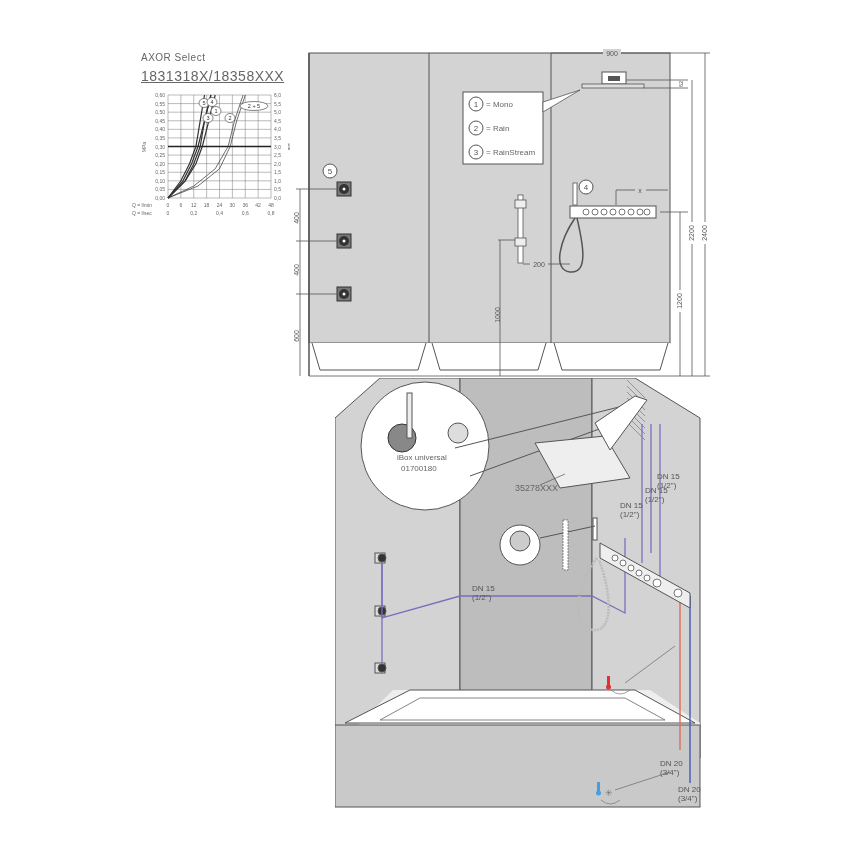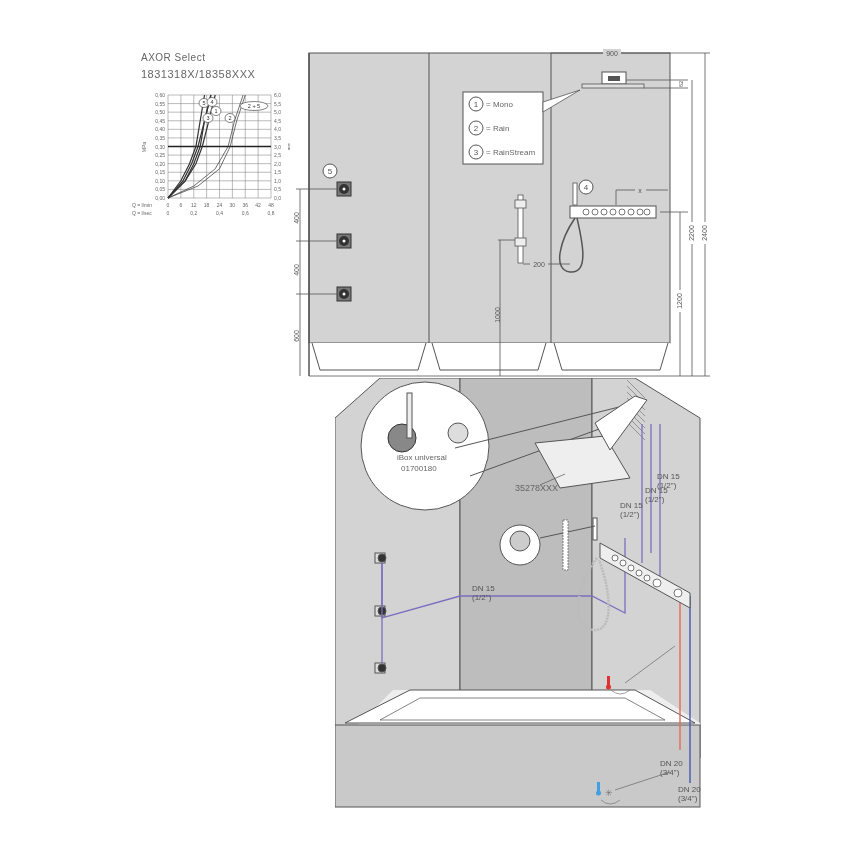--- a/index.html
+++ b/index.html
@@ -1,19 +1,19 @@
 <!DOCTYPE html>
 <html><head>
 <meta charset="utf-8">
 <style>
   html,body{margin:0;padding:0;background:#fff;}
   body{width:850px;height:850px;position:relative;overflow:hidden;font-family:"Liberation Sans",sans-serif;color:#555;}
   .abs{position:absolute;}
   .title1{left:141px;top:52px;font-size:10px;letter-spacing:0.5px;color:#666;}
-  .title2{left:141px;top:68px;font-size:11px;letter-spacing:0.5px;color:#666;}
+  .title2{left:141px;top:68px;font-size:14px;letter-spacing:0.5px;color:#666;text-decoration:underline;}
   svg text{font-family:"Liberation Sans",sans-serif;}
 </style>
 </head>
 <body>
 
 <div class="abs title1">AXOR Select</div>
 <div class="abs title2">1831318X/18358XXX</div>
 
 <svg class="abs" style="left:130px;top:85px" width="160" height="140">
   <g id="chart-grid">

